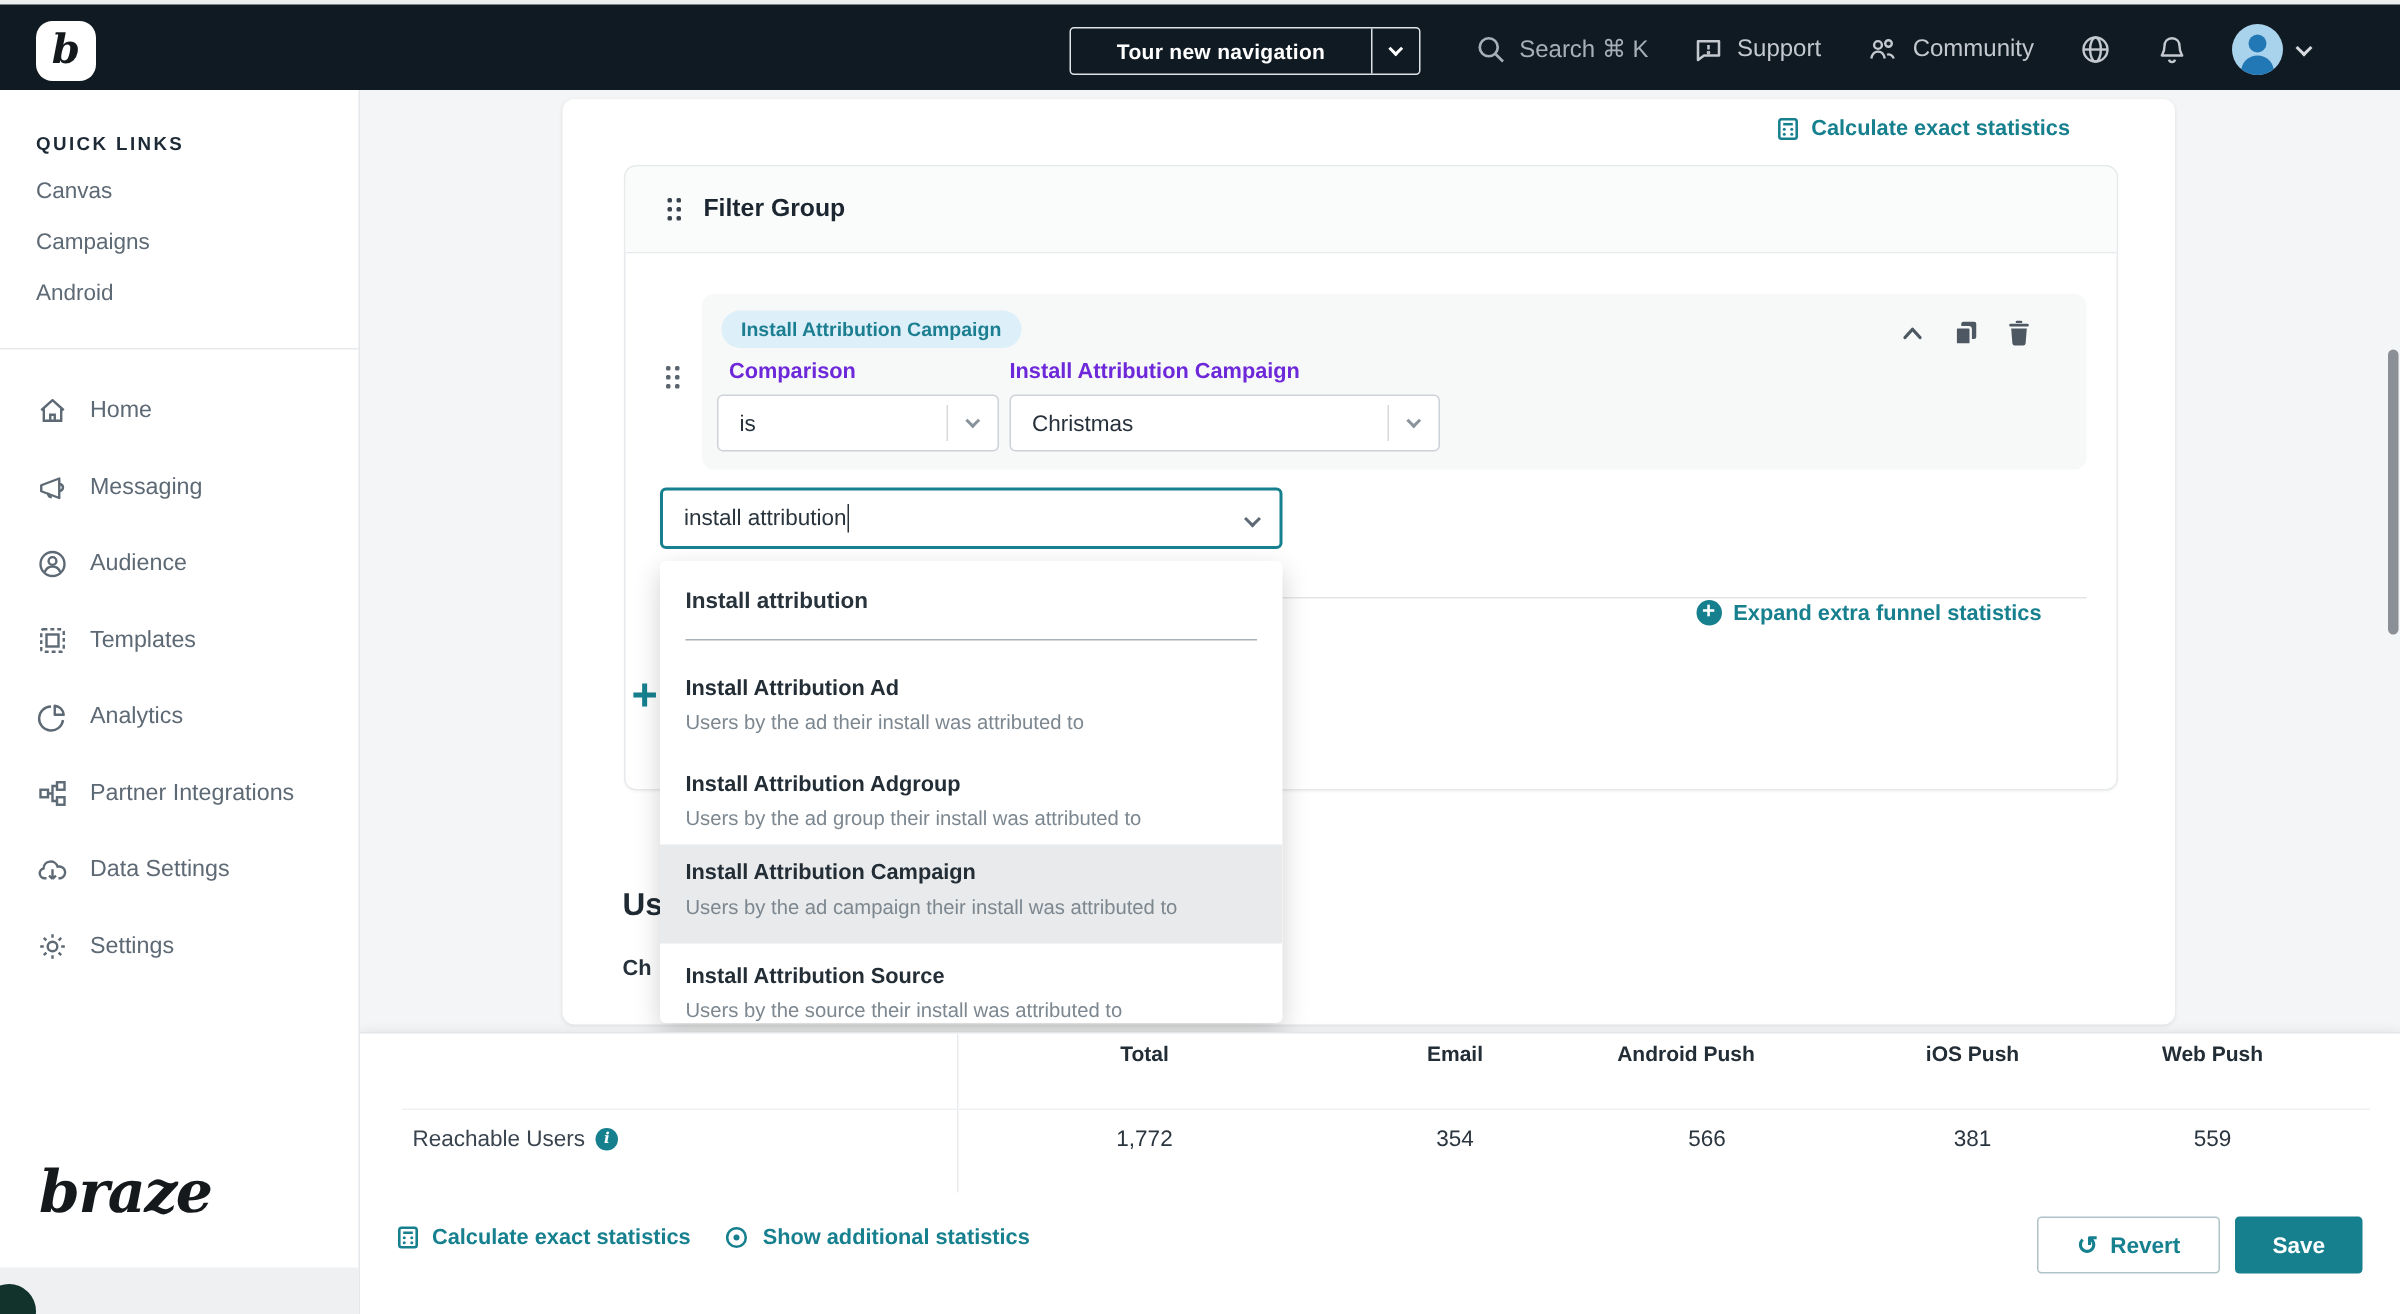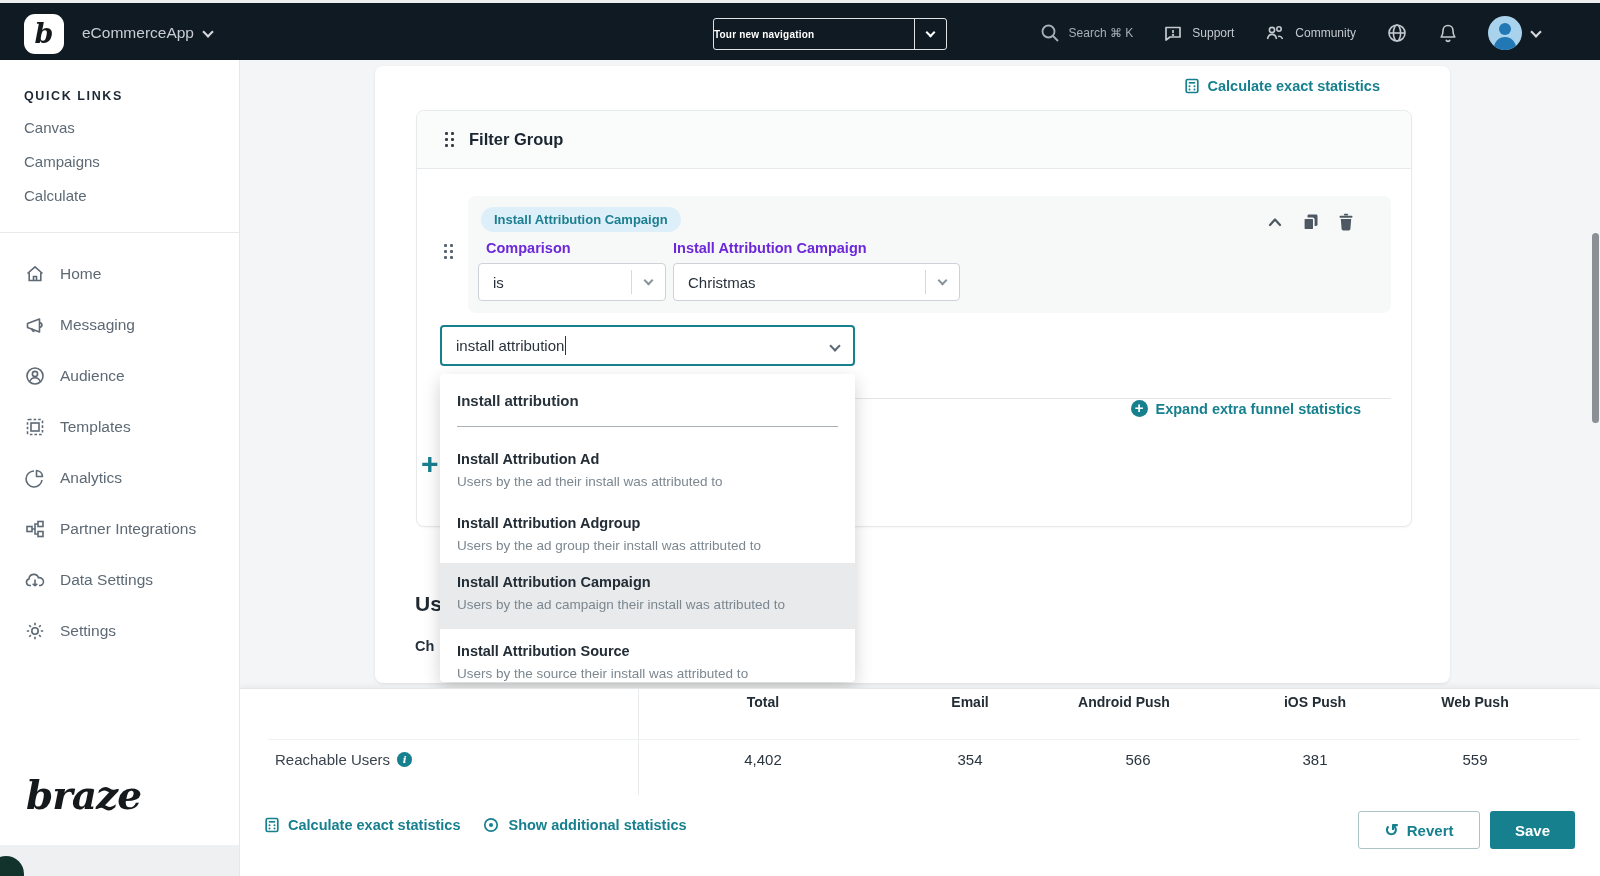--- a/index.html
+++ b/index.html
@@ -11,25 +11,25 @@
   .chev { display:inline-block; width:8px; height:8px; border-right:2px solid currentColor; border-bottom:2px solid currentColor; transform:rotate(45deg); }
   svg.ic { display:block; }
 
   
   #topbar { position:absolute; left:0; top:0; width:1600px; height:60px; background:#101a22; border-top:3px solid #edeeee; display:flex; align-items:center; z-index:100; }
   .logo-box { position:absolute; left:24px; top:11px; width:40px; height:40px; background:#fff; border-radius:11px; display:flex; align-items:center; justify-content:center; }
   .logo-b { font-family:"DejaVu Serif", serif; font-style:italic; font-weight:bold; font-size:27px; color:#15191c; transform:translateY(-1px); }
   .appname { position:absolute; left:82px; top:0; height:60px; display:flex; align-items:center; gap:10px; color:#c7cdd3; font-size:15.5px; cursor:pointer; }
   .appname .chev { color:#d7dbdf; margin-top:-3px; }
   .tour-btn { position:absolute; left:713px; top:15px; width:234px; height:32px; border:1px solid #dfe3e6; border-radius:3px; display:flex; align-items:center; color:#fff; cursor:pointer; }
-  .tour-btn .lbl { flex:1; text-align:left; font-size:10px; font-weight:bold; letter-spacing:.2px; }
+  .tour-btn .lbl { flex:1; text-align:center; font-size:14px; font-weight:bold; letter-spacing:.2px; }
   .tour-btn .dd { width:32px; height:100%; border-left:1px solid #dfe3e6; display:flex; align-items:center; justify-content:center; }
   .tour-btn .chev { width:7px; height:7px; margin-top:-3px; }
   #topbar-right { position:absolute; right:60px; top:0; height:60px; display:flex; align-items:center; gap:30px; color:#c3c9cf; }
-  .tb-group { display:flex; align-items:center; gap:9px; font-size:12px; cursor:pointer; }
+  .tb-group { display:flex; align-items:center; gap:9px; font-size:16px; cursor:pointer; }
   .tb-group.search-g { color:#a7b0b8; }
   .avatar-wrap { display:flex; align-items:center; gap:10px; cursor:pointer; }
   .avatar { width:34px; height:34px; border-radius:50%; background:#a9d3ec; position:relative; overflow:hidden; }
   .avatar .head { position:absolute; left:11px; top:7px; width:12px; height:12px; border-radius:50%; background:#2277b5; }
   .avatar .bod { position:absolute; left:6px; top:21px; width:22px; height:16px; border-radius:11px 11px 0 0; background:#2277b5; }
   .avatar-wrap .chev { color:#d7dbdf; margin-top:-3px; }
 
   
   #sidebar { position:absolute; left:0; top:60px; width:240px; height:816px; background:#fff; border-right:1px solid #e5e8ea; z-index:90; }
   .ql-title { position:absolute; left:24px; top:29px; font-size:12.5px; font-weight:bold; letter-spacing:1.6px; color:#1d2935; }
@@ -105,24 +105,20 @@
 </style>
 </head>
 <body>
 
 <div id="app">
 
   <div id="topbar">
     <div class="logo-box">
       <span class="logo-b">b</span>
     </div>
-    <div class="appname">
-      <span>eCommerceApp</span>
-      <span class="chev"></span>
-    </div>
     <div class="tour-btn">
       <span class="lbl">Tour new navigation</span>
       <span class="dd">
           <span class="chev"></span>
         </span>
     </div>
     <div id="topbar-right">
       <div class="tb-group search-g">
         <svg class="ic" width="20" height="20" viewBox="0 0 20 20" fill="none" stroke="#a7b0b8" stroke-width="1.8">
             <circle cx="8.5" cy="8.5" r="6"></circle>
@@ -163,21 +159,21 @@
           </div>
         <span class="chev"></span>
       </div>
     </div>
   </div>
 
   <div id="sidebar">
     <div class="ql-title">QUICK LINKS</div>
     <div class="ql-link" style="top:59px;">Canvas</div>
     <div class="ql-link" style="top:93px;">Campaigns</div>
-    <div class="ql-link" style="top:127px;">Calculate</div>
+    <div class="ql-link" style="top:127px;">Android</div>
     <div class="sb-divider"></div>
 
     <div class="sb-item" style="top:202px;">
       <svg class="ic" width="22" height="22" viewBox="0 0 22 22" fill="none" stroke-width="1.6">
           <path d="M3.5 10.5 11 3.8l7.5 6.7" stroke-linejoin="round"></path>
           <path d="M5.2 9.5v8h11.6v-8"></path>
           <path d="M9.5 17.5v-4h3v4"></path>
         </svg>
       <span>Home</span>
     </div>
@@ -357,21 +353,21 @@
     <span class="ft-col" style="left:523px;">Total</span>
     <span class="ft-col" style="left:730px;">Email</span>
     <span class="ft-col" style="left:884px;">Android Push</span>
     <span class="ft-col" style="left:1075px;">iOS Push</span>
     <span class="ft-col" style="left:1235px;">Web Push</span>
 
     <div class="ft-rowlabel">
       <span>Reachable Users</span>
       <span class="info-i">i</span>
     </div>
-    <span class="ft-val" style="left:523px;">4,402</span>
+    <span class="ft-val" style="left:523px;">1,772</span>
     <span class="ft-val" style="left:730px;">354</span>
     <span class="ft-val" style="left:898px;">566</span>
     <span class="ft-val" style="left:1075px;">381</span>
     <span class="ft-val" style="left:1235px;">559</span>
 
     <div id="ft-links">
       <span class="teal-link">
         <svg class="ic" width="16" height="16" viewBox="0 0 16 16" fill="none" stroke="#17808f" stroke-width="1.7">
             <rect x="2.2" y="1.5" width="11.6" height="13" rx="1.5"></rect>
             <line x1="4.8" y1="4.8" x2="11.2" y2="4.8"></line>

